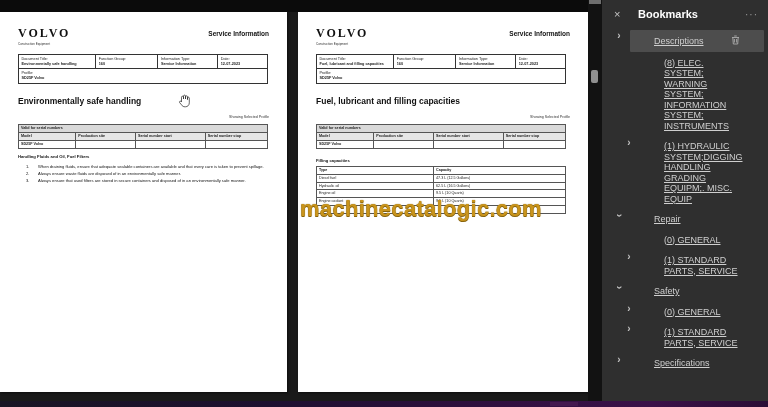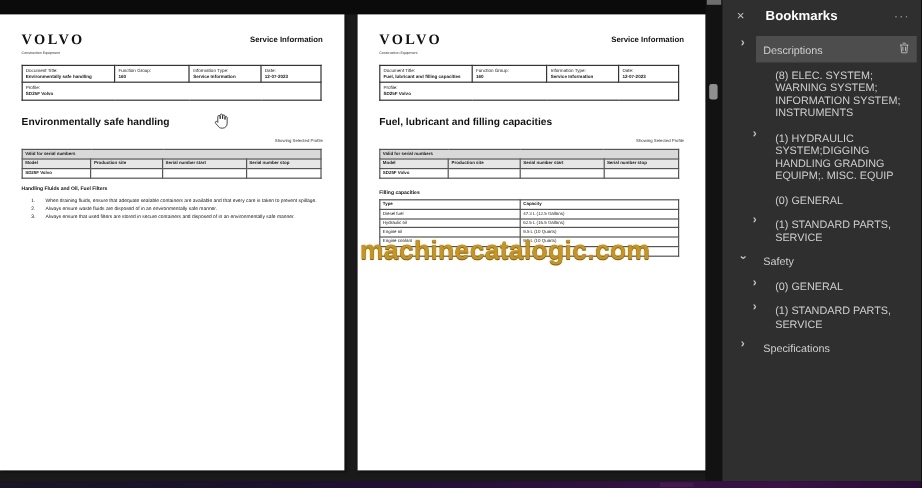--- a/index.html
+++ b/index.html
@@ -59,22 +59,22 @@
   .panel-title{font-weight:bold;color:#fff;font-size:11px;margin-left:10px;flex:1;}
   .menu-dots{color:#9a9a9a;font-size:10px;letter-spacing:1px;}
   .bm-list{margin-top:2px;}
   .bm-row{display:flex;align-items:flex-start;margin-bottom:2px;font-size:9px;line-height:10.5px;}
   .chev{width:10px;flex:none;font-weight:bold;color:#c2c2c2;font-size:10px;line-height:11px;
         text-align:center;}
   .chev.down{transform:rotate(90deg);}
   .chev.none{visibility:hidden;}
   .lvl1 .chev{margin-left:12px;}
   .lvl2 .chev{margin-left:22px;}
-  .label-wrap{flex:1;display:flex;align-items:flex-end;padding:4px 6px;margin-left:6px;
-              margin-right:4px;}
+  .label-wrap{flex:1;display:flex;align-items:center;padding:4px 24px;margin-left:6px;
+              margin-right:4px;text-decoration:underline;}
   .bm-row.selected .label-wrap{background:#4d4d4d;border-radius:1px;}
   .bm-label{flex:1;}
   .trash{margin-left:auto;flex:none;padding-top:1px;}
   
   .bottombar{position:absolute;left:0;top:401px;width:768px;height:6px;
              background:linear-gradient(90deg,#191524 0%,#1d1030 35%,#321041 68%,#3a1148 85%,#2a0d35 100%);}
   .bottombar-hl{position:absolute;left:550px;top:1px;width:28px;height:4px;background:#44194f;}
 </style>
 </head>
 <body>
@@ -295,20 +295,26 @@
           </span>
       </div>
 
       <div class="bm-row lvl2">
         <span class="chev">›</span>
         <span class="label-wrap">
             <span class="bm-label">(1) HYDRAULIC SYSTEM;DIGGING HANDLING GRADING EQUIPM;. MISC. EQUIP</span>
           </span>
       </div>
 
+      <div class="bm-row lvl1">
+        <span class="chev down">›</span>
+        <span class="label-wrap">
+            <span class="bm-label">Repair</span>
+          </span>
+      </div>
 
       <div class="bm-row lvl2">
         <span class="chev none"></span>
         <span class="label-wrap">
             <span class="bm-label">(0) GENERAL</span>
           </span>
       </div>
 
       <div class="bm-row lvl2">
         <span class="chev">›</span>

